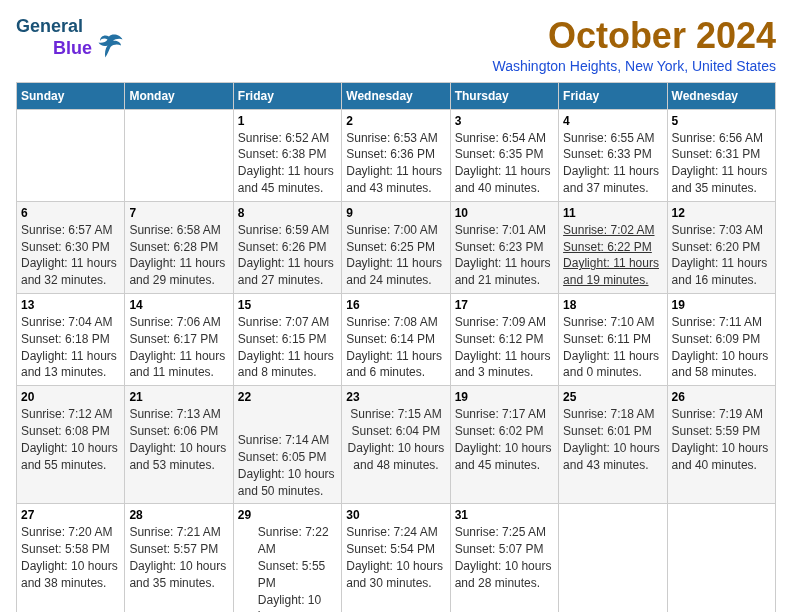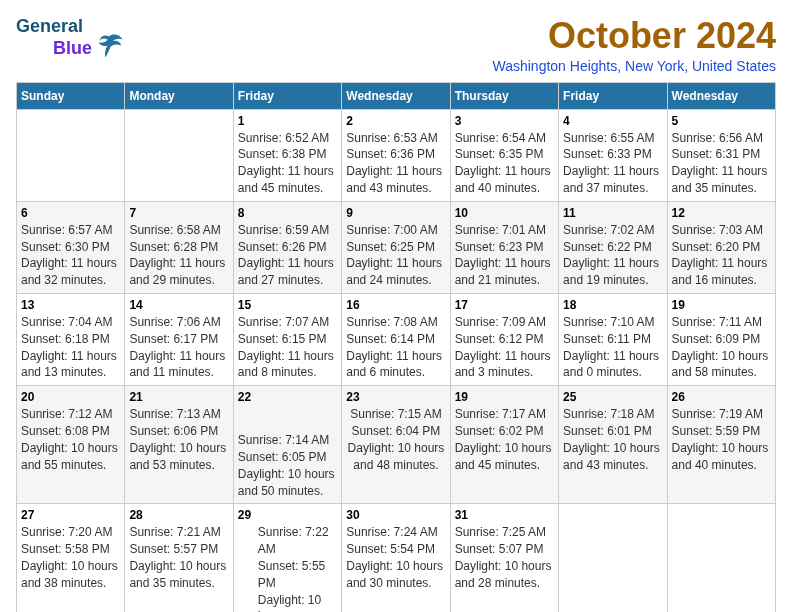--- a/index.html
+++ b/index.html
@@ -189,21 +189,21 @@
         </td>
         <td>
           <div class="day-num">10</div>
           <div class="day-info" style="white-space: pre-line;">Sunrise: 7:01 AM
 Sunset: 6:23 PM
 Daylight: 11 hours
 and 21 minutes.</div>
         </td>
         <td>
           <div class="day-num">11</div>
-          <div class="day-info" style="white-space: pre-line;">Sunrise: 7:02 AM
+          <div class="day-info" style="white-space: pre-line; text-decoration: underline;">Sunrise: 7:02 AM
 Sunset: 6:22 PM
 Daylight: 11 hours
 and 19 minutes.</div>
         </td>
         <td>
           <div class="day-num">12</div>
           <div class="day-info" style="white-space: pre-line;">Sunrise: 7:03 AM
 Sunset: 6:20 PM
 Daylight: 11 hours
 and 16 minutes.</div>

